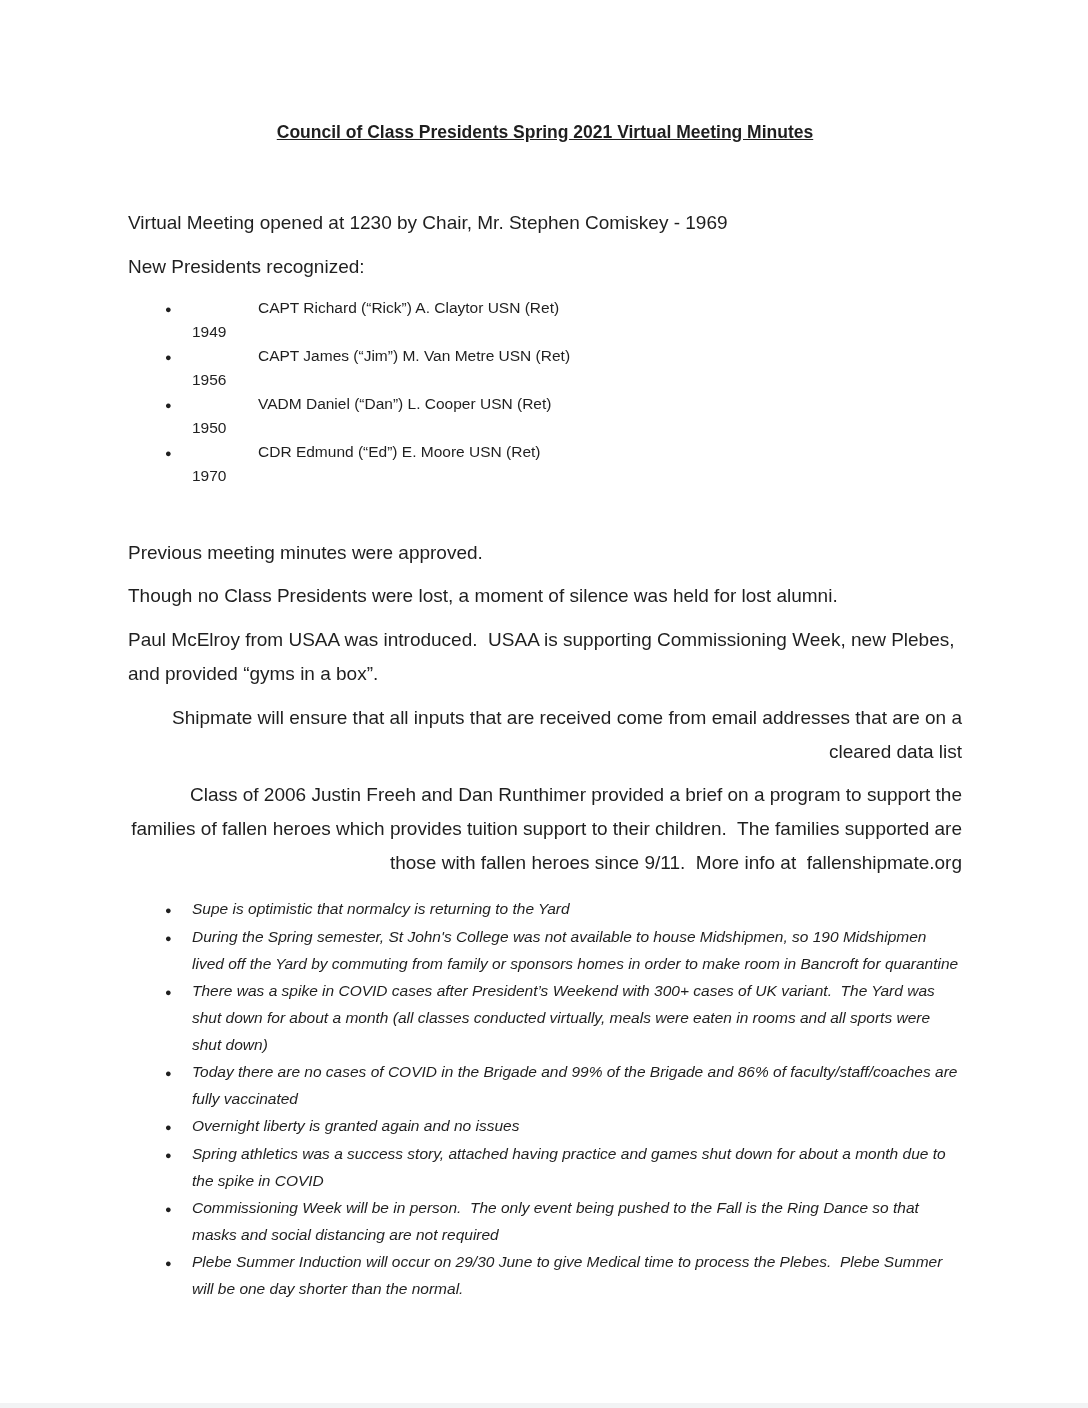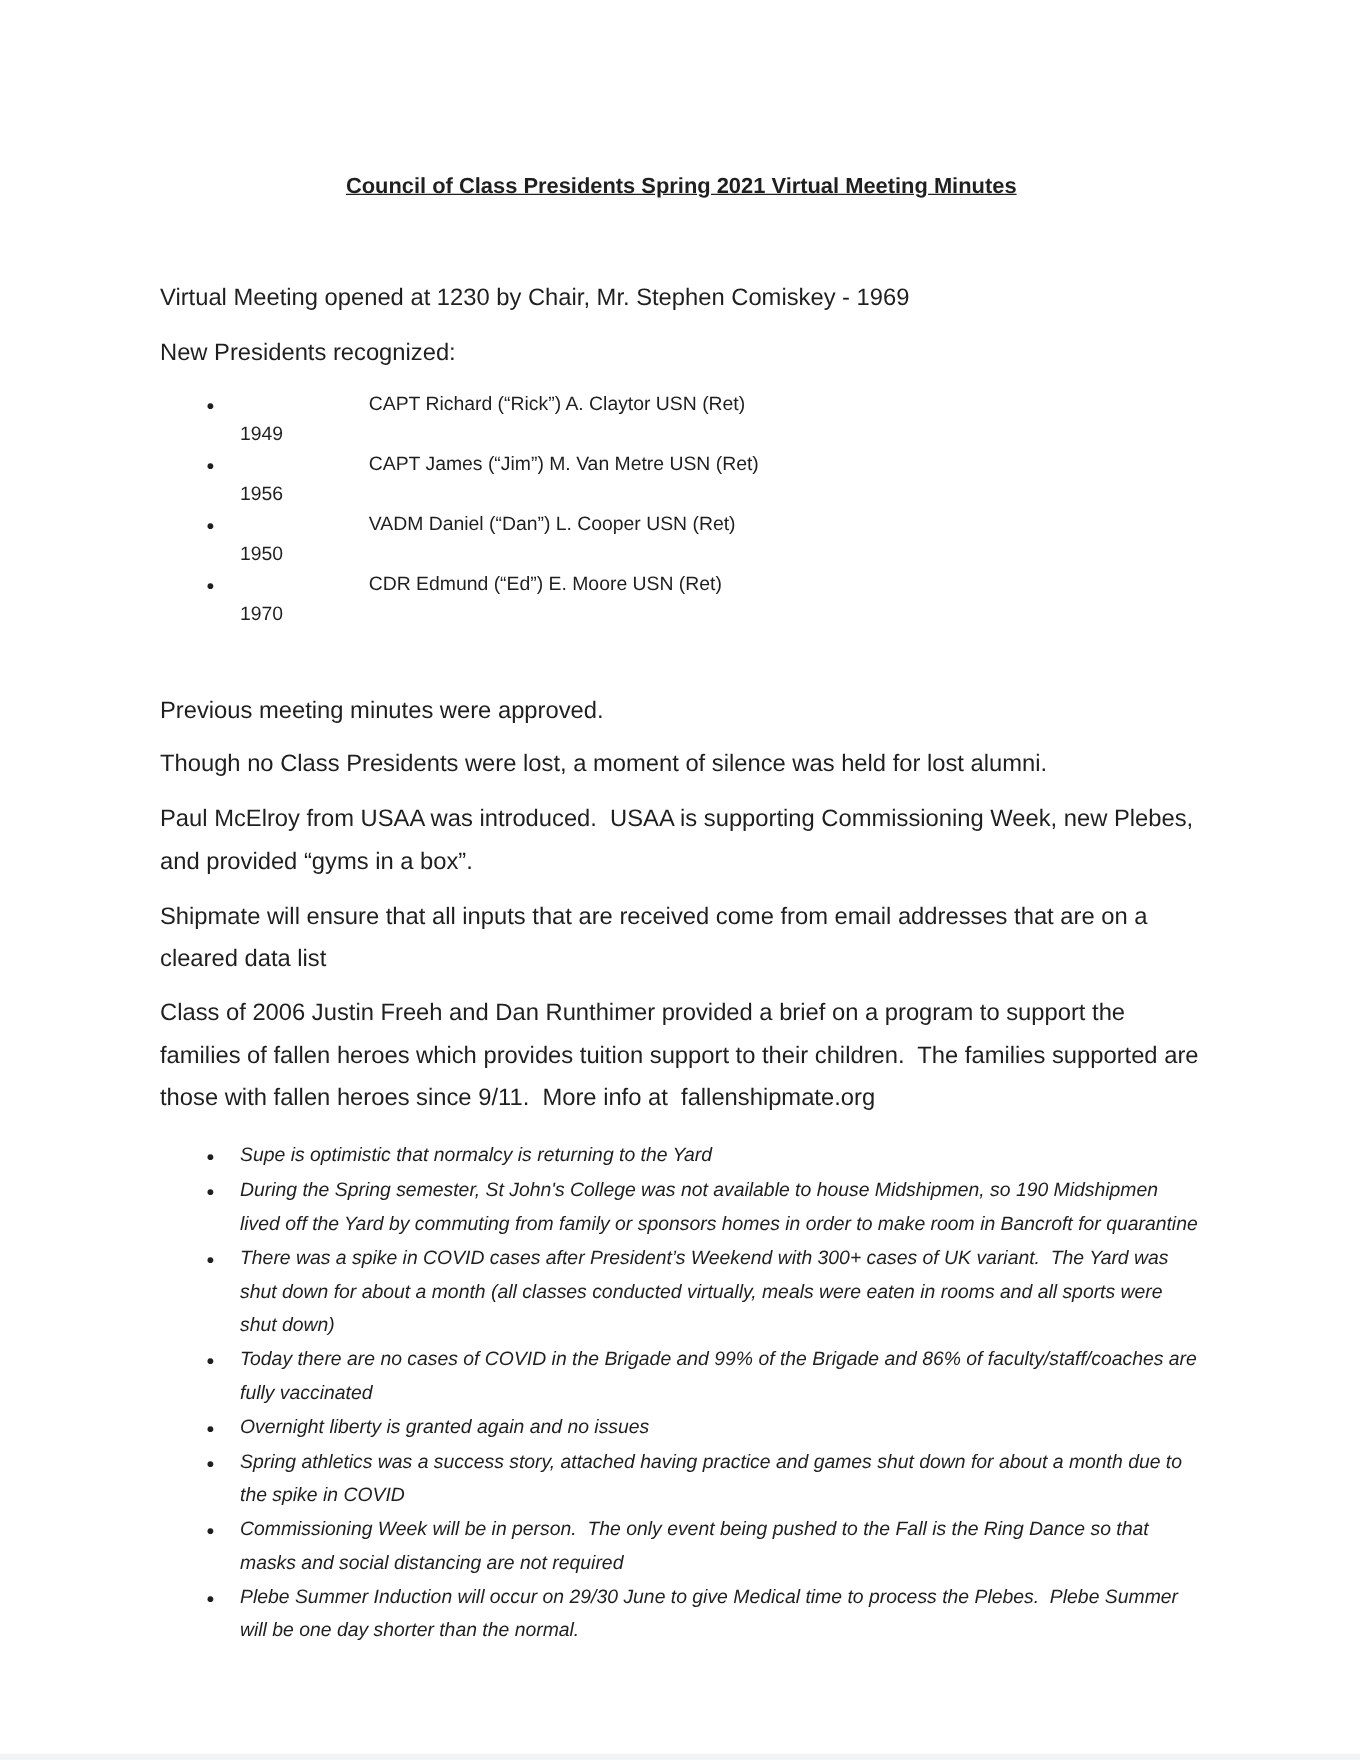--- a/index.html
+++ b/index.html
@@ -20,35 +20,35 @@
     width: 1088px;
     height: 1408px;
     padding: 122px 126px 0 128px;
     background: #ffffff;
   }
   .doc-title {
     font-size: 17.5px;
     font-weight: bold;
     text-align: center;
     text-decoration: underline;
-    margin: 16px 0 62px 0;
+    margin: 0 0 62px 0;
     line-height: 1.25;
     white-space: pre-wrap;
   }
   p.para {
     font-size: 19px;
     line-height: 1.78;
     margin: 0 0 10px 0;
     white-space: pre-wrap;
   }
   p.para.tight {
     line-height: 1.3;
     margin-bottom: 0;
   }
-  .mt-md { margin-top: 27px; }
+  .mt-md { margin-top: 27px; text-align: right; }
   .mt-xl { margin-top: 40px; }
   ul.bullet-list {
     list-style: none;
     margin: 12px 0 0 37px;
     padding: 0;
   }
   ul.presidents-list { margin-bottom: 48px; }
   ul.bullet-list li {
     display: flex;
     align-items: flex-start;
@@ -59,21 +59,21 @@
   ul.brief-list li { line-height: 1.74; }
   .bullet {
     flex: 0 0 27px;
     font-size: 11px;
     line-height: inherit;
     padding-top: 1px;
   }
   ul.presidents-list .bullet { line-height: 24px; }
   ul.brief-list .bullet { line-height: 27px; }
   .pres-year { flex: 0 0 66px; margin-top: 24px; }
-  .pres-name { flex: 1 1 auto; white-space: pre-wrap; margin-left: 37px; }
+  .pres-name { flex: 1 1 auto; white-space: pre-wrap; }
   .li-text { flex: 1 1 auto; white-space: pre-wrap; font-style: italic; }
   .bottom-edge {
     position: absolute;
     left: 0;
     bottom: 0;
     width: 1088px;
     height: 5px;
     background: #f2f3f4;
   }
 </style>

